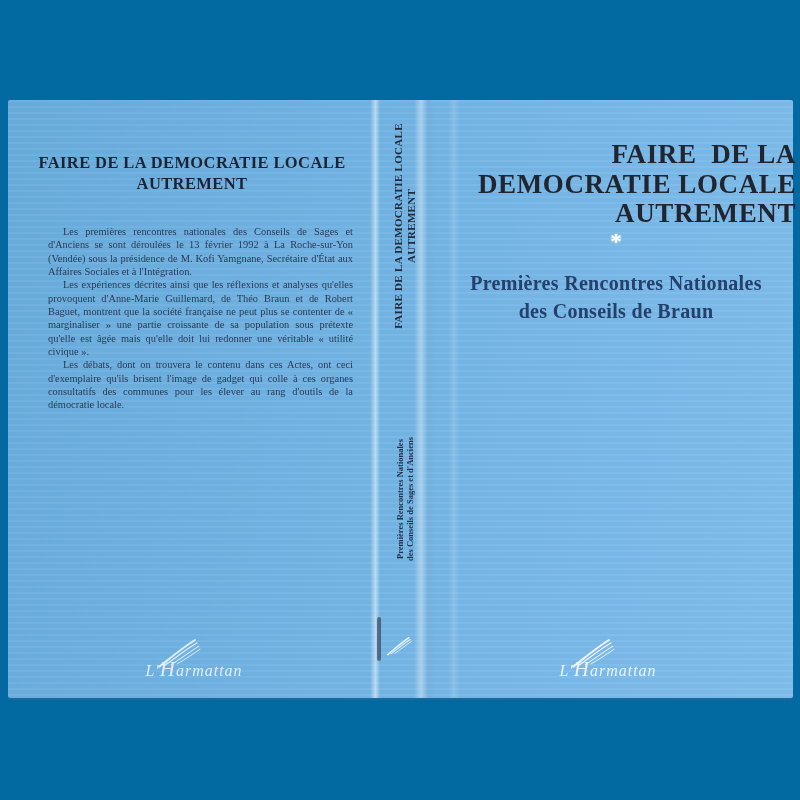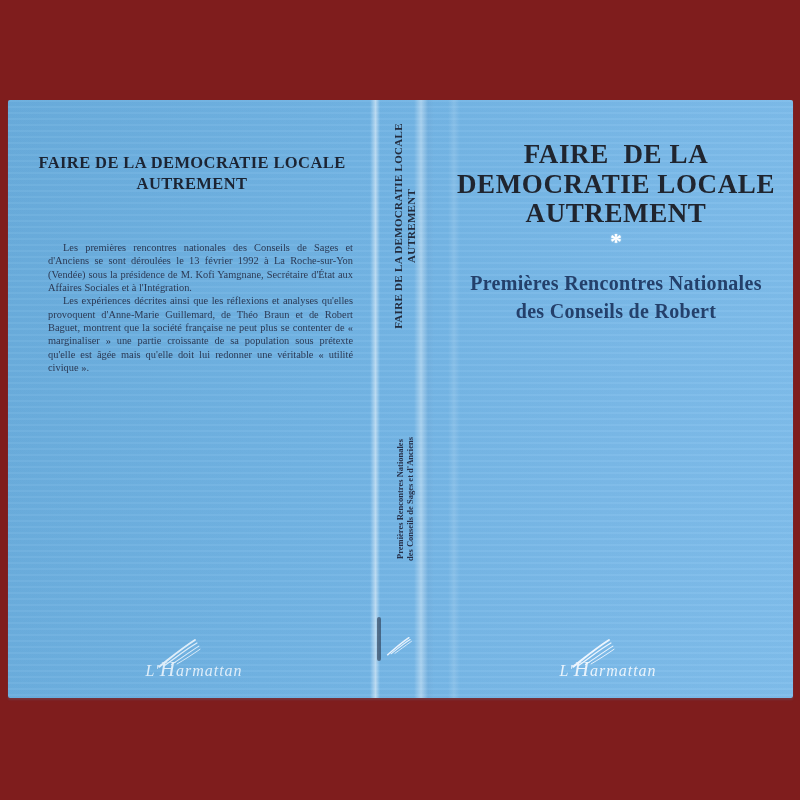--- a/index.html
+++ b/index.html
@@ -1,18 +1,18 @@
 <!DOCTYPE html>
 <html><head>
 <meta charset="utf-8">
 <style>
   html,body { margin:0; padding:0; background:#ffffff; }
   .stage {
     position:relative; width:800px; height:800px;
-    background:#7f1d1d; overflow:hidden;
+    background:#0369a1; overflow:hidden;
     font-family:"Liberation Serif", serif;
   }
   
   .cover {
     position:absolute; left:8px; top:100px; width:785px; height:598px;
     background:linear-gradient(100deg,#69acdc 0%,#71b3e3 40%,#7ab9e8 75%,#7fbdeb 100%);
     border-radius:2px;
     box-shadow:0 2px 2px rgba(90,120,150,0.25);
   }
   .cover .texture {
@@ -29,21 +29,21 @@
   .fold-front { left:440px; width:12px;
     background:linear-gradient(90deg,rgba(255,255,255,0) 0%,rgba(255,255,255,0.14) 50%,rgba(255,255,255,0) 100%); }
 
   
   .back-title {
     position:absolute; left:0; top:53px; width:368px; text-align:center;
     font-weight:bold; font-size:16.5px; line-height:20.5px;
     letter-spacing:0.4px; color:#1c2433;
   }
   .back-body {
-    position:absolute; left:40px; top:141px; width:305px;
+    position:absolute; left:40px; top:125px; width:305px;
     font-size:10.4px; line-height:13.35px; text-align:justify;
     color:#2b3954;
   }
   .back-body p { margin:0; text-indent:15px; }
 
   
   .spine-title {
     position:absolute; left:396px; top:126px;
     transform:translate(-50%,-50%) rotate(-90deg);
     white-space:nowrap; text-align:center;
@@ -59,21 +59,21 @@
   }
   .spine-isbn-mark {
     position:absolute; left:369px; top:517px; width:4px; height:44px;
     background:rgba(40,52,74,0.6); filter:blur(0.7px); border-radius:2px;
   }
   .spine-feather { position:absolute; left:377px; top:533px; width:30px; height:26px;
     transform:rotate(-8deg); opacity:0.92; }
 
   
   .front-title {
-    position:absolute; left:428px; top:40px; width:360px; text-align:center;
+    position:absolute; left:428px; top:40px; width:360px; text-align:right;
     font-weight:bold; font-size:27px; line-height:29.5px;
     letter-spacing:0.6px; color:#20252f;
   }
   .front-title .pre { white-space:pre; }
   .front-star {
     position:absolute; left:428px; top:128px; width:360px; text-align:center;
     color:#ffffff; font-size:24px; font-weight:bold;
     text-shadow:0 0 2px rgba(255,255,255,0.6);
   }
   .front-subtitle {
@@ -104,20 +104,21 @@
     <div class="fold fold-front"></div>
 
     <div class="back-title">
       <div>FAIRE DE LA DEMOCRATIE LOCALE</div>
       <div>AUTREMENT</div>
     </div>
 
     <div class="back-body">
       <p>Les premières rencontres nationales des Conseils de Sages et d'Anciens se sont déroulées le 13 février 1992 à La Roche-sur-Yon (Vendée) sous la présidence de M. Kofi Yamgnane, Secrétaire d'État aux Affaires Sociales et à l'Intégration.</p>
       <p>Les expériences décrites ainsi que les réflexions et analyses qu'elles provoquent d'Anne-Marie Guillemard, de Théo Braun et de Robert Baguet, montrent que la société française ne peut plus se contenter de « marginaliser » une partie croissante de sa population sous prétexte qu'elle est âgée mais qu'elle doit lui redonner une véritable « utilité civique ».</p>
+      <p>Les débats, dont on trouvera le contenu dans ces Actes, ont ceci d'exemplaire qu'ils brisent l'image de gadget qui colle à ces organes consultatifs des communes pour les élever au rang d'outils de la démocratie locale.</p>
     </div>
 
     <div class="logo logo-back">
       <svg class="logo-feather" viewBox="0 0 60 32" fill="none" stroke="#eef6fd" stroke-linecap="round">
         <path d="M3 30 C16 22 30 12 50 2" stroke-width="2.4"></path>
         <path d="M10 29 C22 23 34 14 52 6" stroke-width="1.6"></path>
         <path d="M18 29 C28 24 40 17 54 10" stroke-width="1.3"></path>
         <path d="M25 29 C34 25 44 20 55 14" stroke-width="1.1"></path>
       </svg>
       <div class="logo-text"><span>L'</span><span class="cap">H</span><span>armattan</span></div>
@@ -144,21 +145,21 @@
     <div class="front-title">
       <div class="pre">FAIRE  DE LA</div>
       <div>DEMOCRATIE LOCALE</div>
       <div>AUTREMENT</div>
     </div>
 
     <div class="front-star">*</div>
 
     <div class="front-subtitle">
       <div>Premières Rencontres Nationales</div>
-      <div>des Conseils de Robert</div>
+      <div>des Conseils de Braun</div>
     </div>
 
     <div class="logo logo-front">
       <svg class="logo-feather" viewBox="0 0 60 32" fill="none" stroke="#f2f8ff" stroke-linecap="round">
         <path d="M3 30 C16 22 30 12 50 2" stroke-width="2.4"></path>
         <path d="M10 29 C22 23 34 14 52 6" stroke-width="1.6"></path>
         <path d="M18 29 C28 24 40 17 54 10" stroke-width="1.3"></path>
         <path d="M25 29 C34 25 44 20 55 14" stroke-width="1.1"></path>
       </svg>
       <div class="logo-text"><span>L'</span><span class="cap">H</span><span>armattan</span></div>

